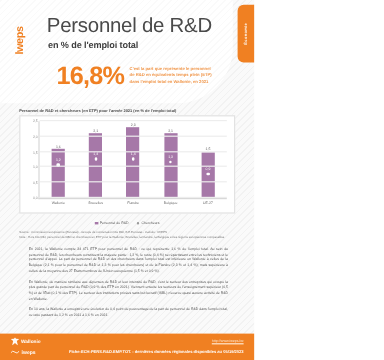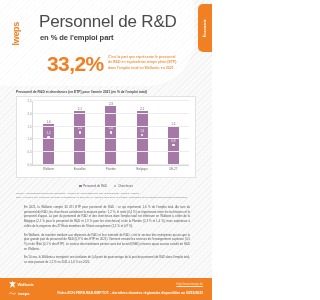--- a/index.html
+++ b/index.html
@@ -284,23 +284,23 @@
 
 <div class="cat-tab">
   <span>Économie</span>
 </div>
 
 <div class="brand">
   <span>lweps</span>
 </div>
 
 <div class="title">Personnel de R&amp;D</div>
-<div class="subtitle">en % de l'emploi part</div>
-
-<div class="keyfig">33,2%</div>
+<div class="subtitle">en % de l'emploi total</div>
+
+<div class="keyfig">16,8%</div>
 <div class="keydesc">C'est la part que représente le personnel de R&amp;D en équivalents temps plein (ETP) dans l'emploi total en Wallonie, en 2021</div>
 
 <div class="chart-title">Personnel de R&amp;D et chercheurs (en ETP) pour l'année 2021 (en % de l'emploi total)</div>
 
 <div class="chart-card">
   <div class="plot" id="plot">
     <div class="bars" id="bars">
         <div class="bar-group">
           <div class="bar-outer" style="height: 64%; background: rgb(166, 120, 168);">
             <div class="val-top">1,6</div>

